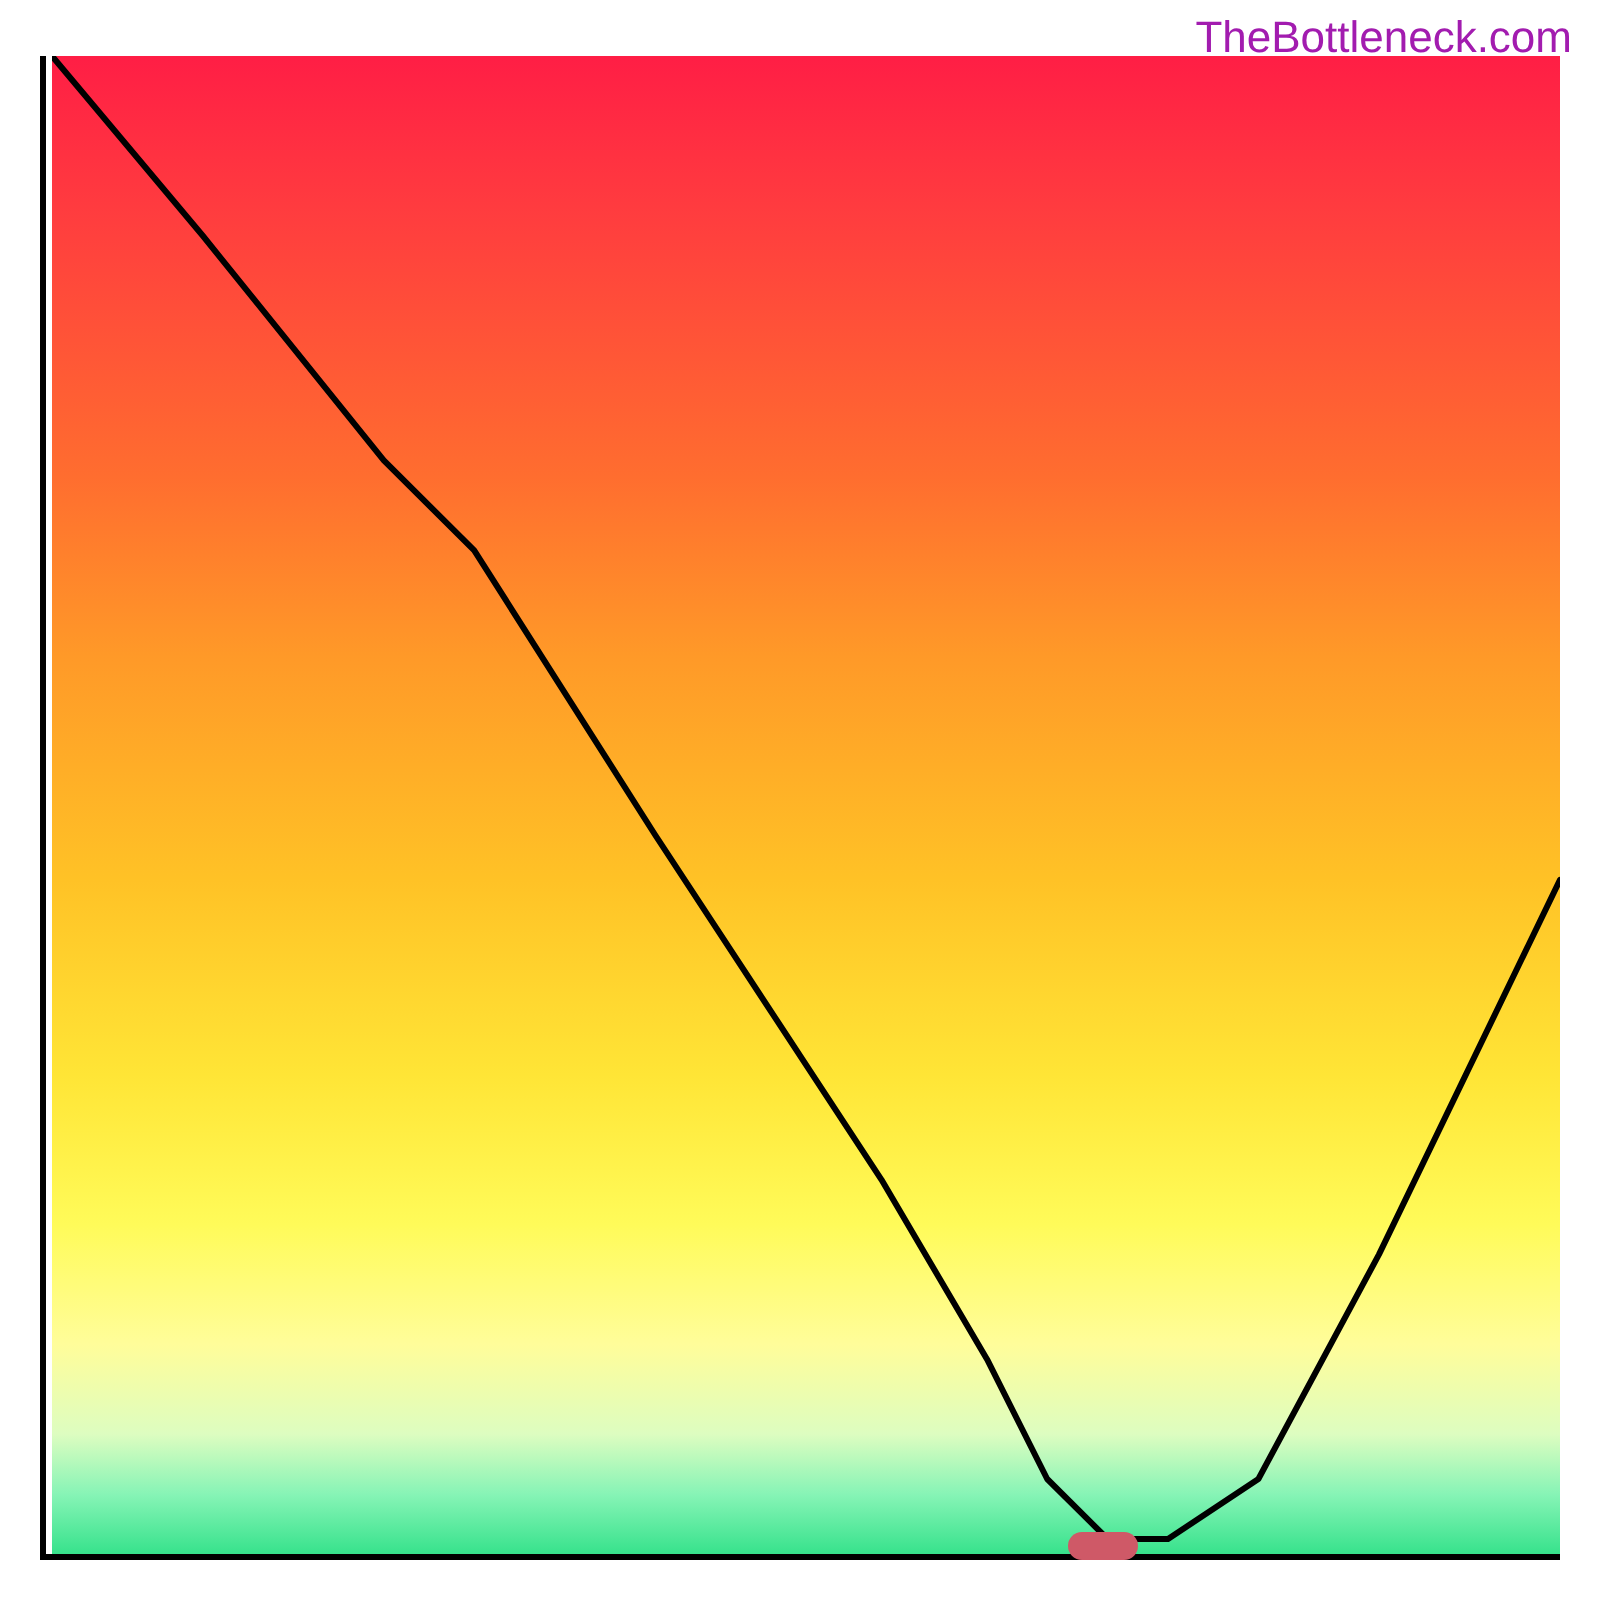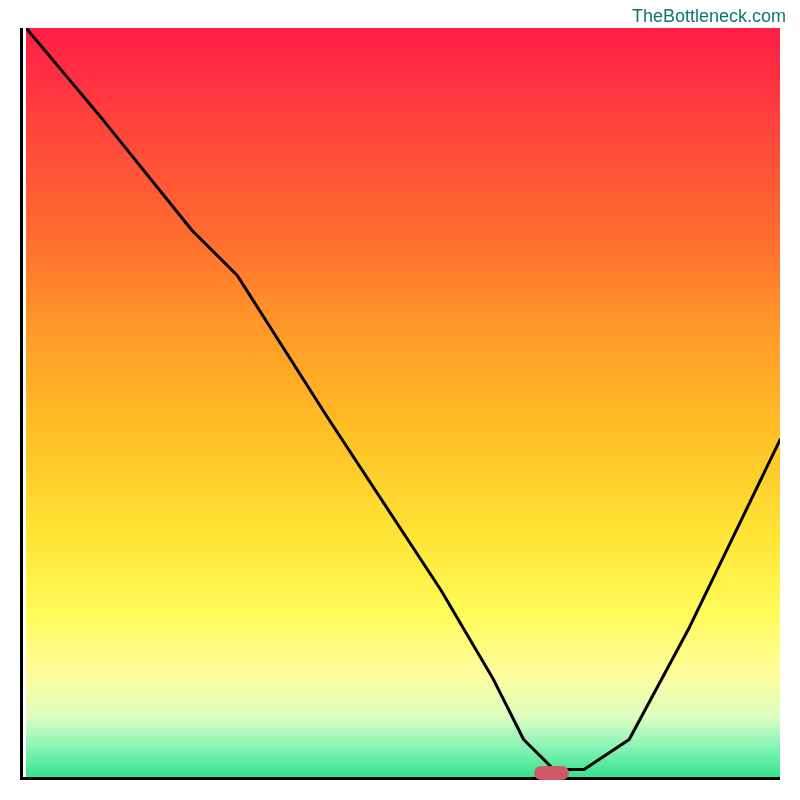--- a/index.html
+++ b/index.html
@@ -8,22 +8,22 @@
     width: 800px;
     height: 800px;
     background: #ffffff;
     font-family: Arial, sans-serif;
     position: relative;
   }
   .watermark {
     position: absolute;
     top: 6px;
     right: 14px;
-    font-size: 18px;
-    color: #0f766e;
+    font-size: 22px;
+    color: #a21caf;
     font-weight: 500;
     z-index: 10;
   }
   .plot-area {
     position: absolute;
     left: 20px;
     top: 28px;
     width: 760px;
     height: 752px;
     border-left: 3px solid #000;

